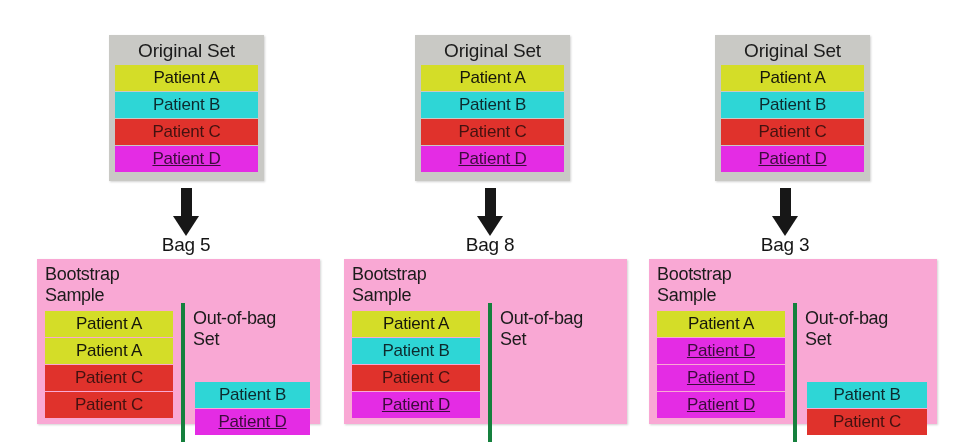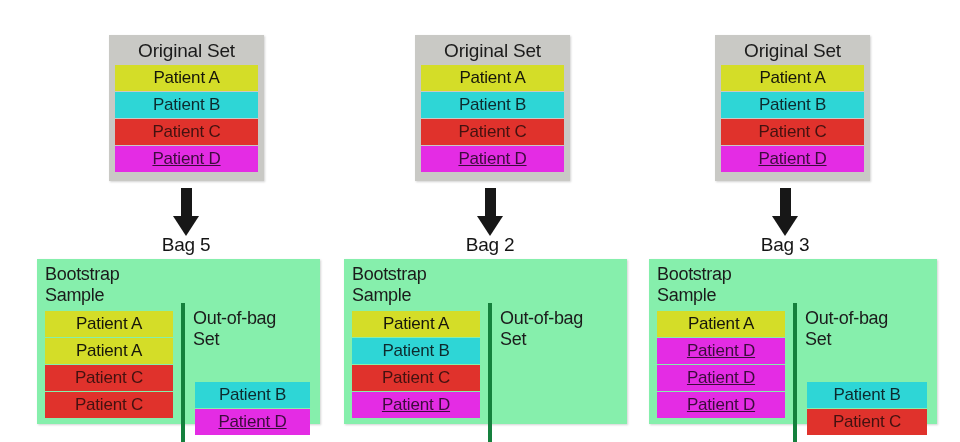--- a/index.html
+++ b/index.html
@@ -71,21 +71,21 @@
     width: 160px; text-align: center;
     font-size: 19px; color: #151515;
     letter-spacing: -0.2px;
   }
   .col-1 .bag-label { left: 106px; }
 
   
   .bag-box {
     position: absolute; top: 257px;
     height: 165px;
-    background: #86efac;
+    background: #f9a8d4;
     display: flex;
     box-shadow: 1px 1px 2px rgba(0,0,0,0.18);
   }
   .col-1 .bag-box { left: 37px;  width: 283px; }
 
   .bag-half { position: relative; height: 100%; padding: 5px 8px 0 8px; }
   .bag-half.left  { width: 144px; }
   .bag-half.right { flex: 1; border-left: 4px solid #15803d; margin-top: 44px; }
 
   .half-title {
@@ -164,21 +164,21 @@
       </div>
     </div>
   </div>
 
   <div class="column" style="left:0;width:960px;">
     <div class="arrow" style="left:477px;">
       <div class="shaft"></div>
       <div class="head"></div>
     </div>
 
-    <div class="bag-label" style="left:410px;">Bag 2</div>
+    <div class="bag-label" style="left:410px;">Bag 8</div>
 
     <div class="bag-box" style="left:344px;width:283px;">
       <div class="bag-half left">
         <div class="half-title">
           <span>Bootstrap</span>
           <span>Sample</span>
         </div>
         <div class="bag-chips">
           <div class="chip A">Patient A</div>
           <div class="chip B">Patient B</div>

